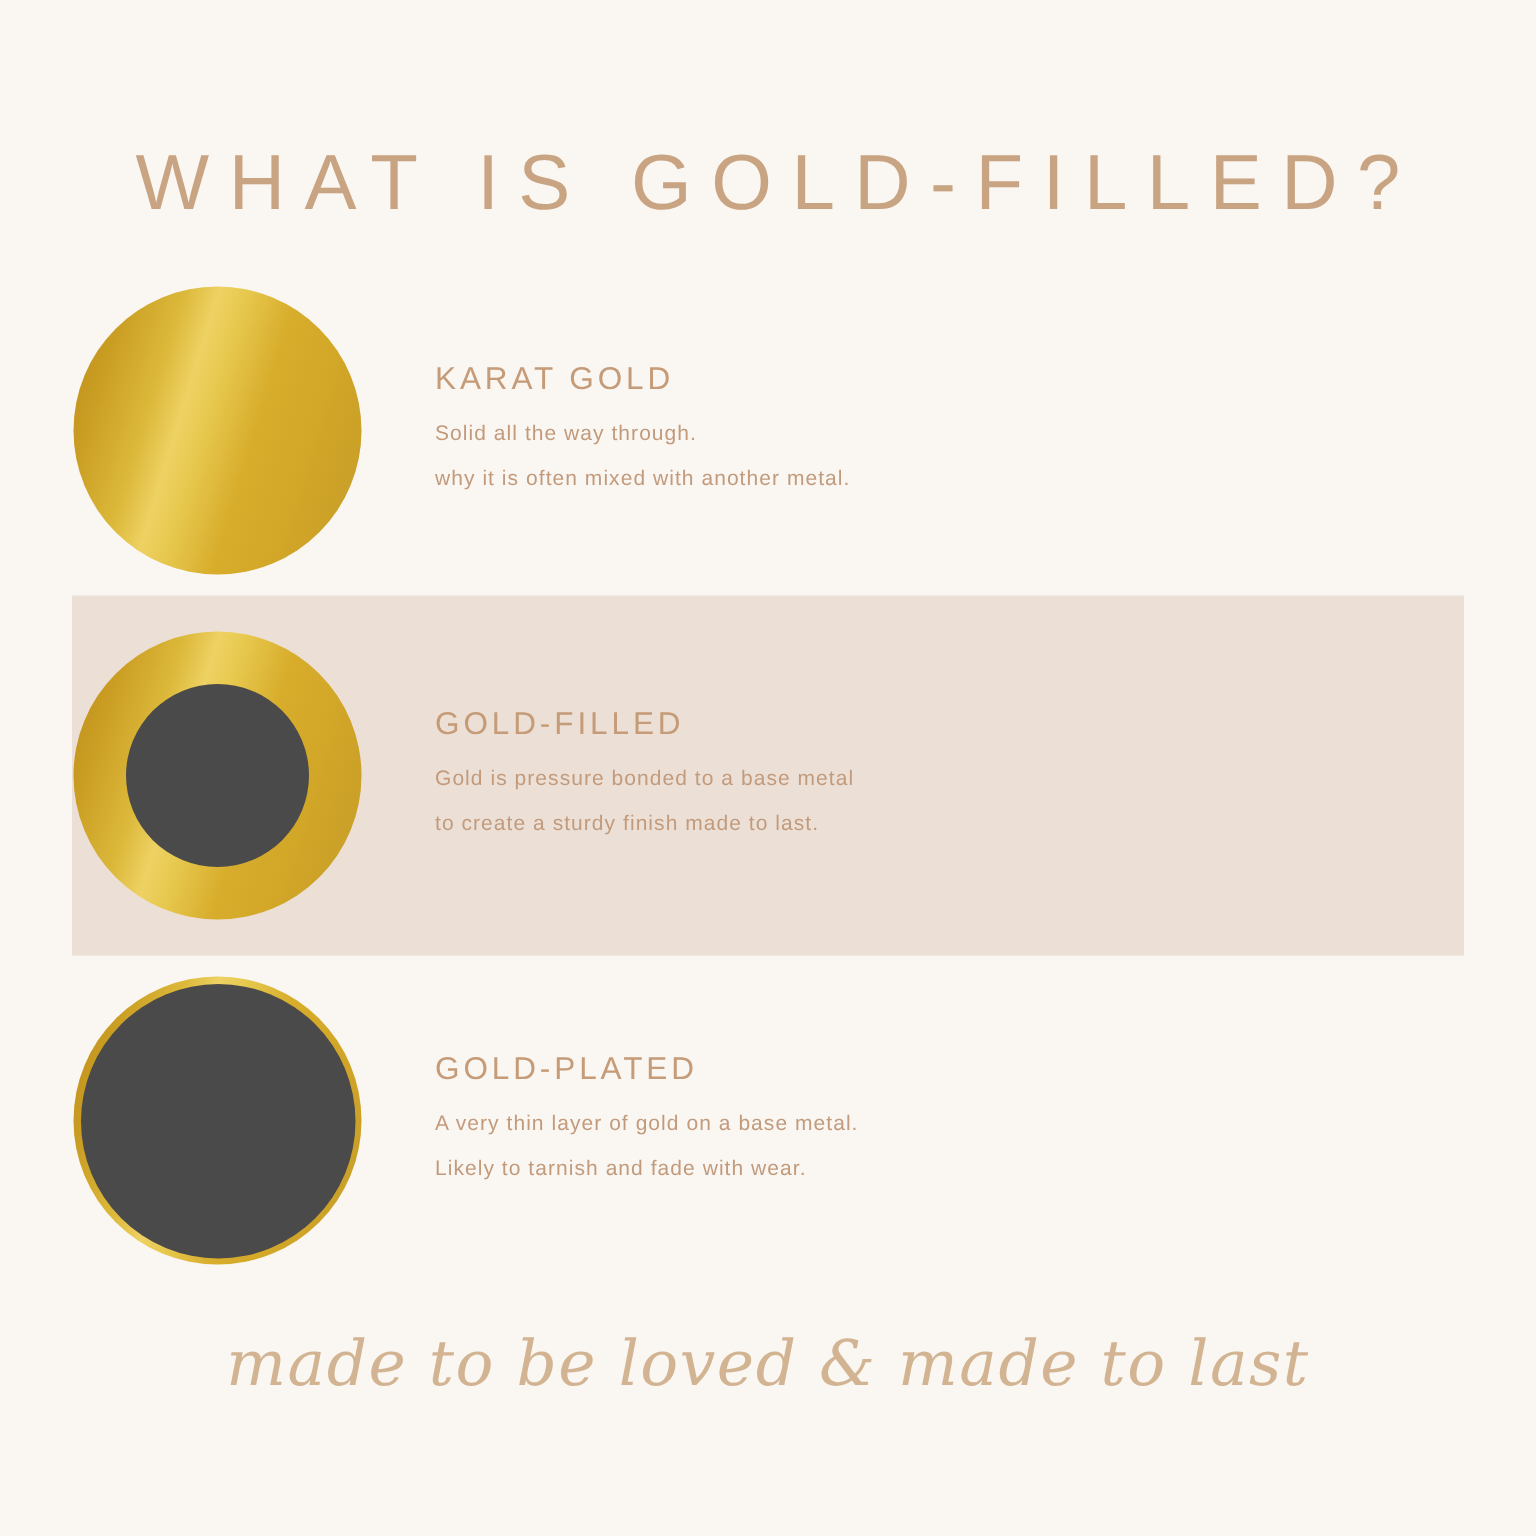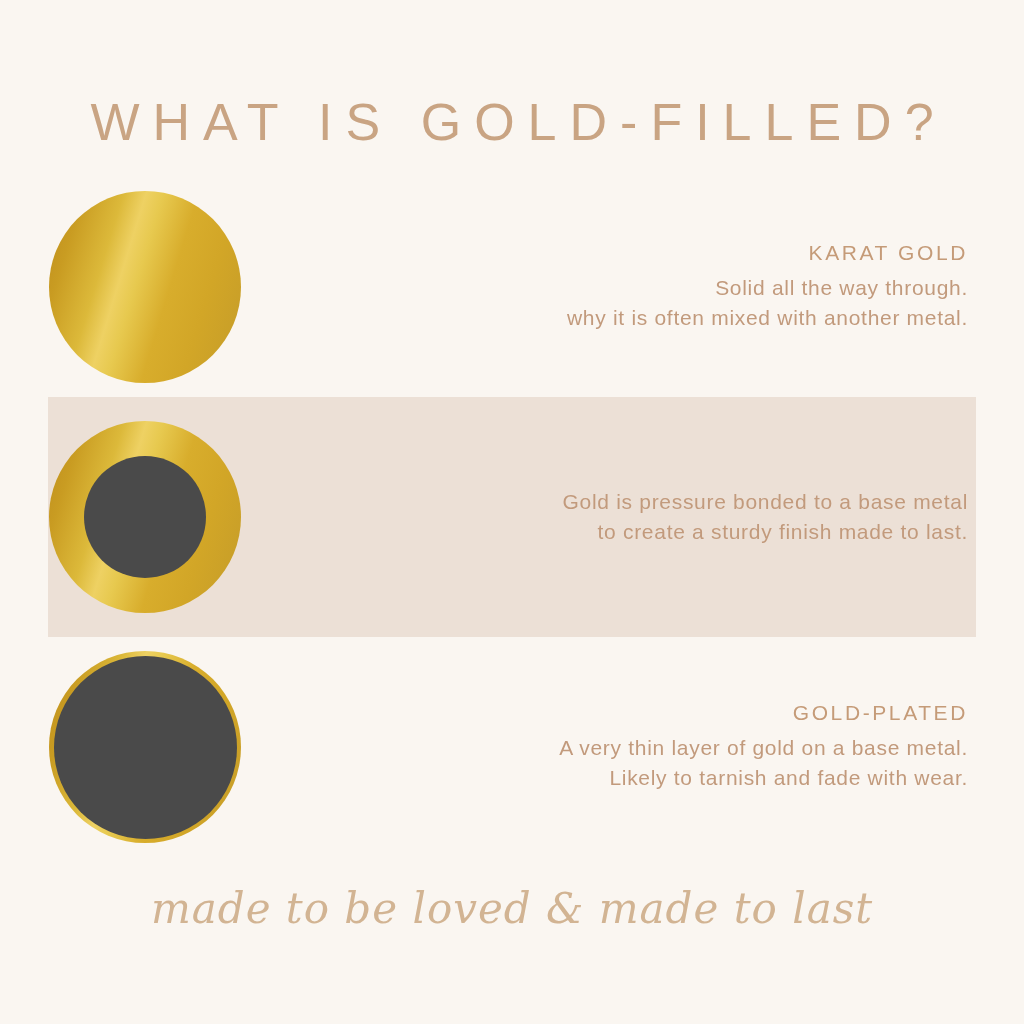--- a/index.html
+++ b/index.html
@@ -67,21 +67,20 @@
     height: 200px;
     flex: 0 0 290px;
     display: flex;
     align-items: center;
     justify-content: center;
   }
 
   .text-cell {
     flex: 1 1 auto;
     padding-right: 56px;
-    text-align: right;
   }
 
   
   .disc {
     position: relative;
     width: 192px;
     height: 192px;
     border-radius: 50%;
     background: linear-gradient(107deg,
         #bd8c1c 0%,
@@ -152,21 +151,21 @@
     font-family: "Liberation Sans", sans-serif;
     font-size: 21px;
     font-weight: 400;
     letter-spacing: 2.6px;
     color: #c59b78;
     margin: 0 0 8px 0;
     white-space: nowrap;
   }
   .item-line {
     font-family: "Liberation Sans", sans-serif;
-    font-size: 21px;
+    font-size: 14px;
     font-weight: 400;
     letter-spacing: 0.7px;
     color: #c29a7c;
     line-height: 30px;
     white-space: nowrap;
   }
 
   
   .footer-script {
     position: absolute;
@@ -203,20 +202,21 @@
     </div>
   </div>
 
   <div class="row row-2">
     <div class="circle-cell">
       <div class="disc-ring">
         <div class="core"></div>
       </div>
     </div>
     <div class="text-cell">
+      <div class="item-heading">GOLD-FILLED</div>
       <div class="item-line">Gold is pressure bonded to a base metal</div>
       <div class="item-line">to create a sturdy finish made to last.</div>
     </div>
   </div>
 
   <div class="row row-3">
     <div class="circle-cell">
       <div class="disc-thin">
         <div class="core"></div>
       </div>

